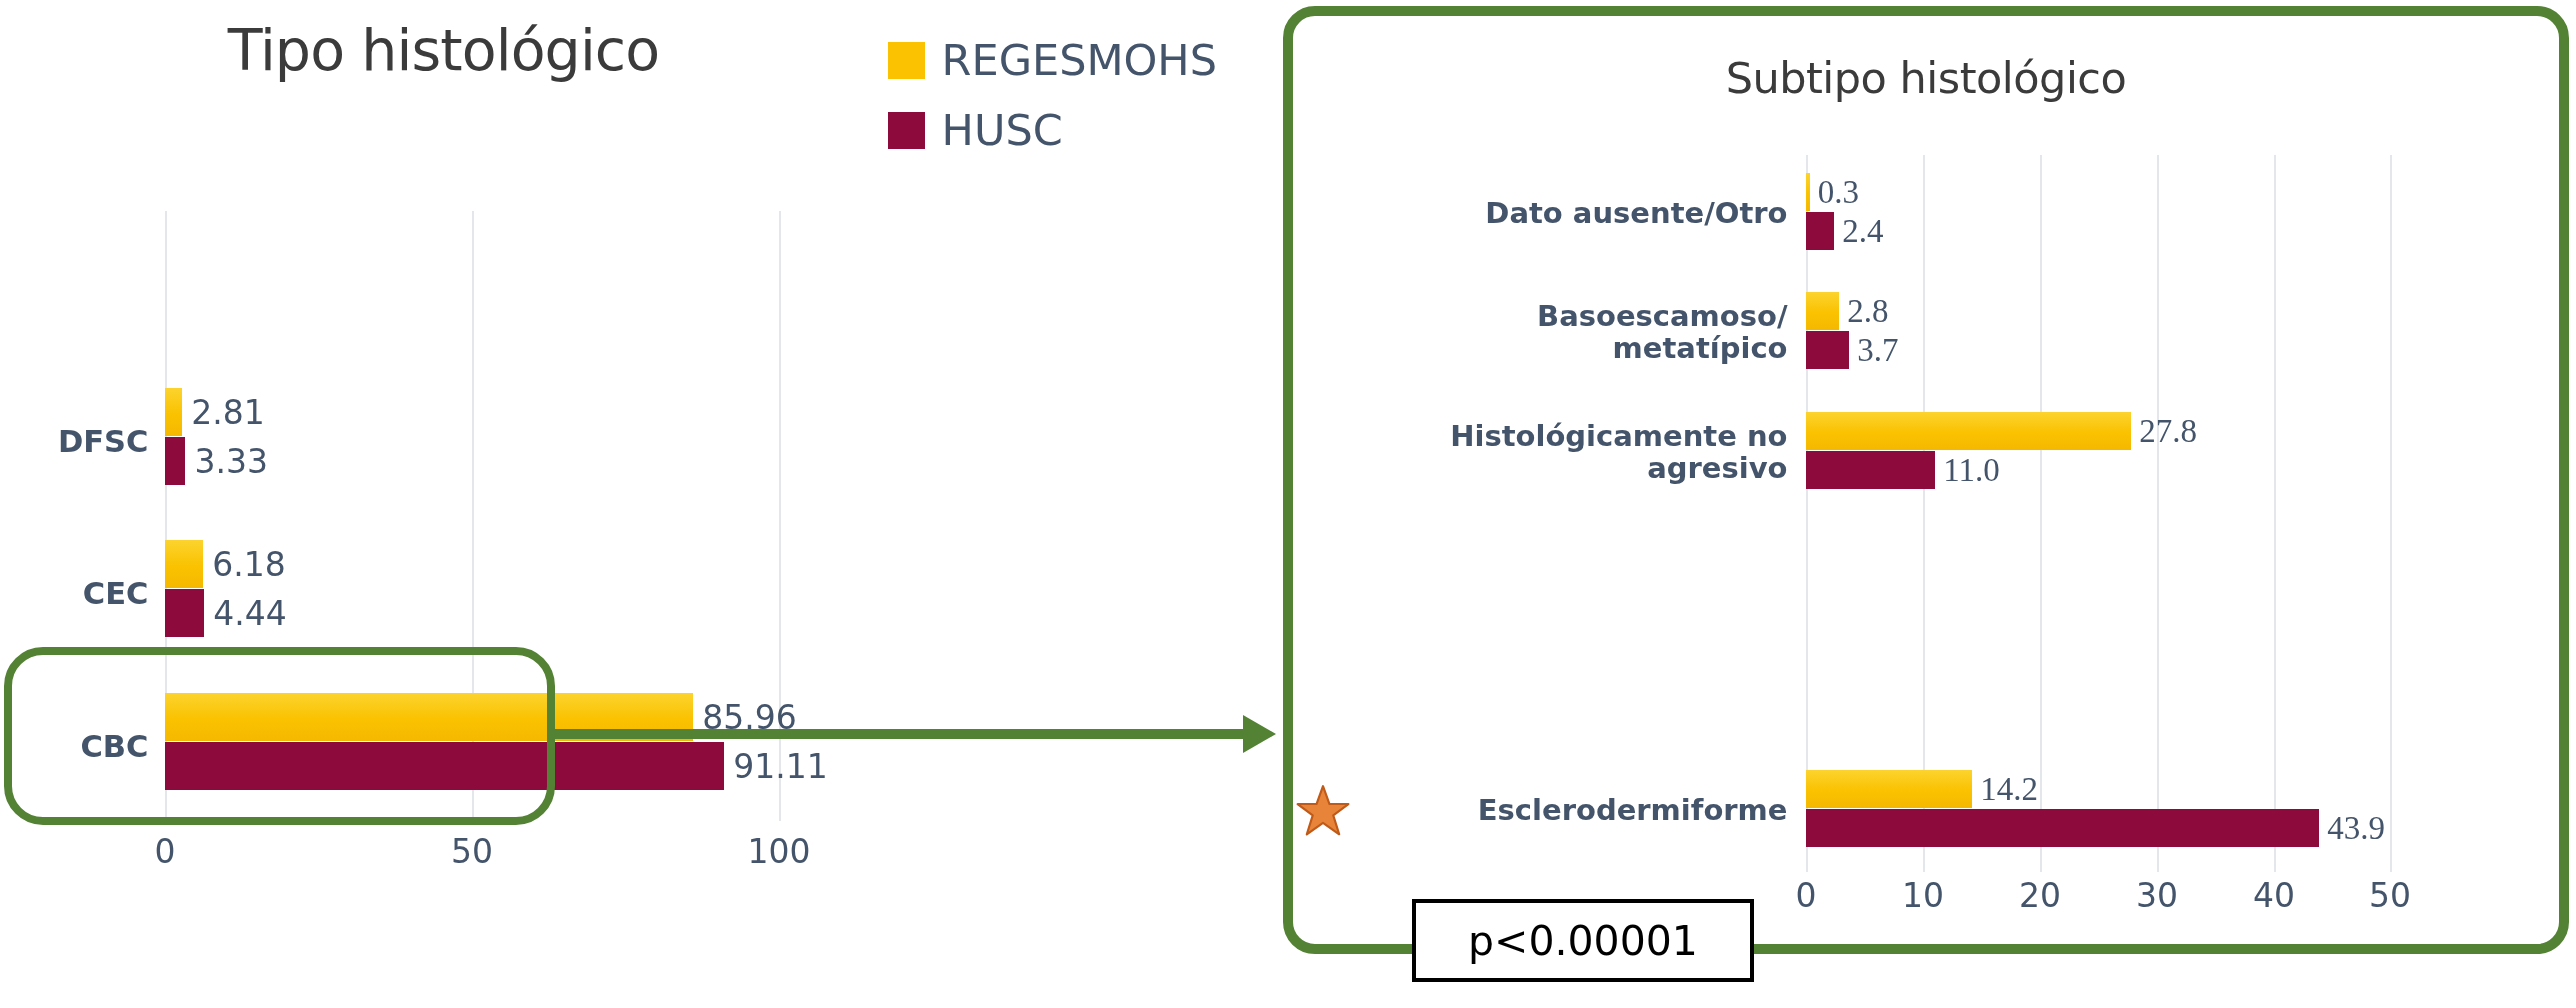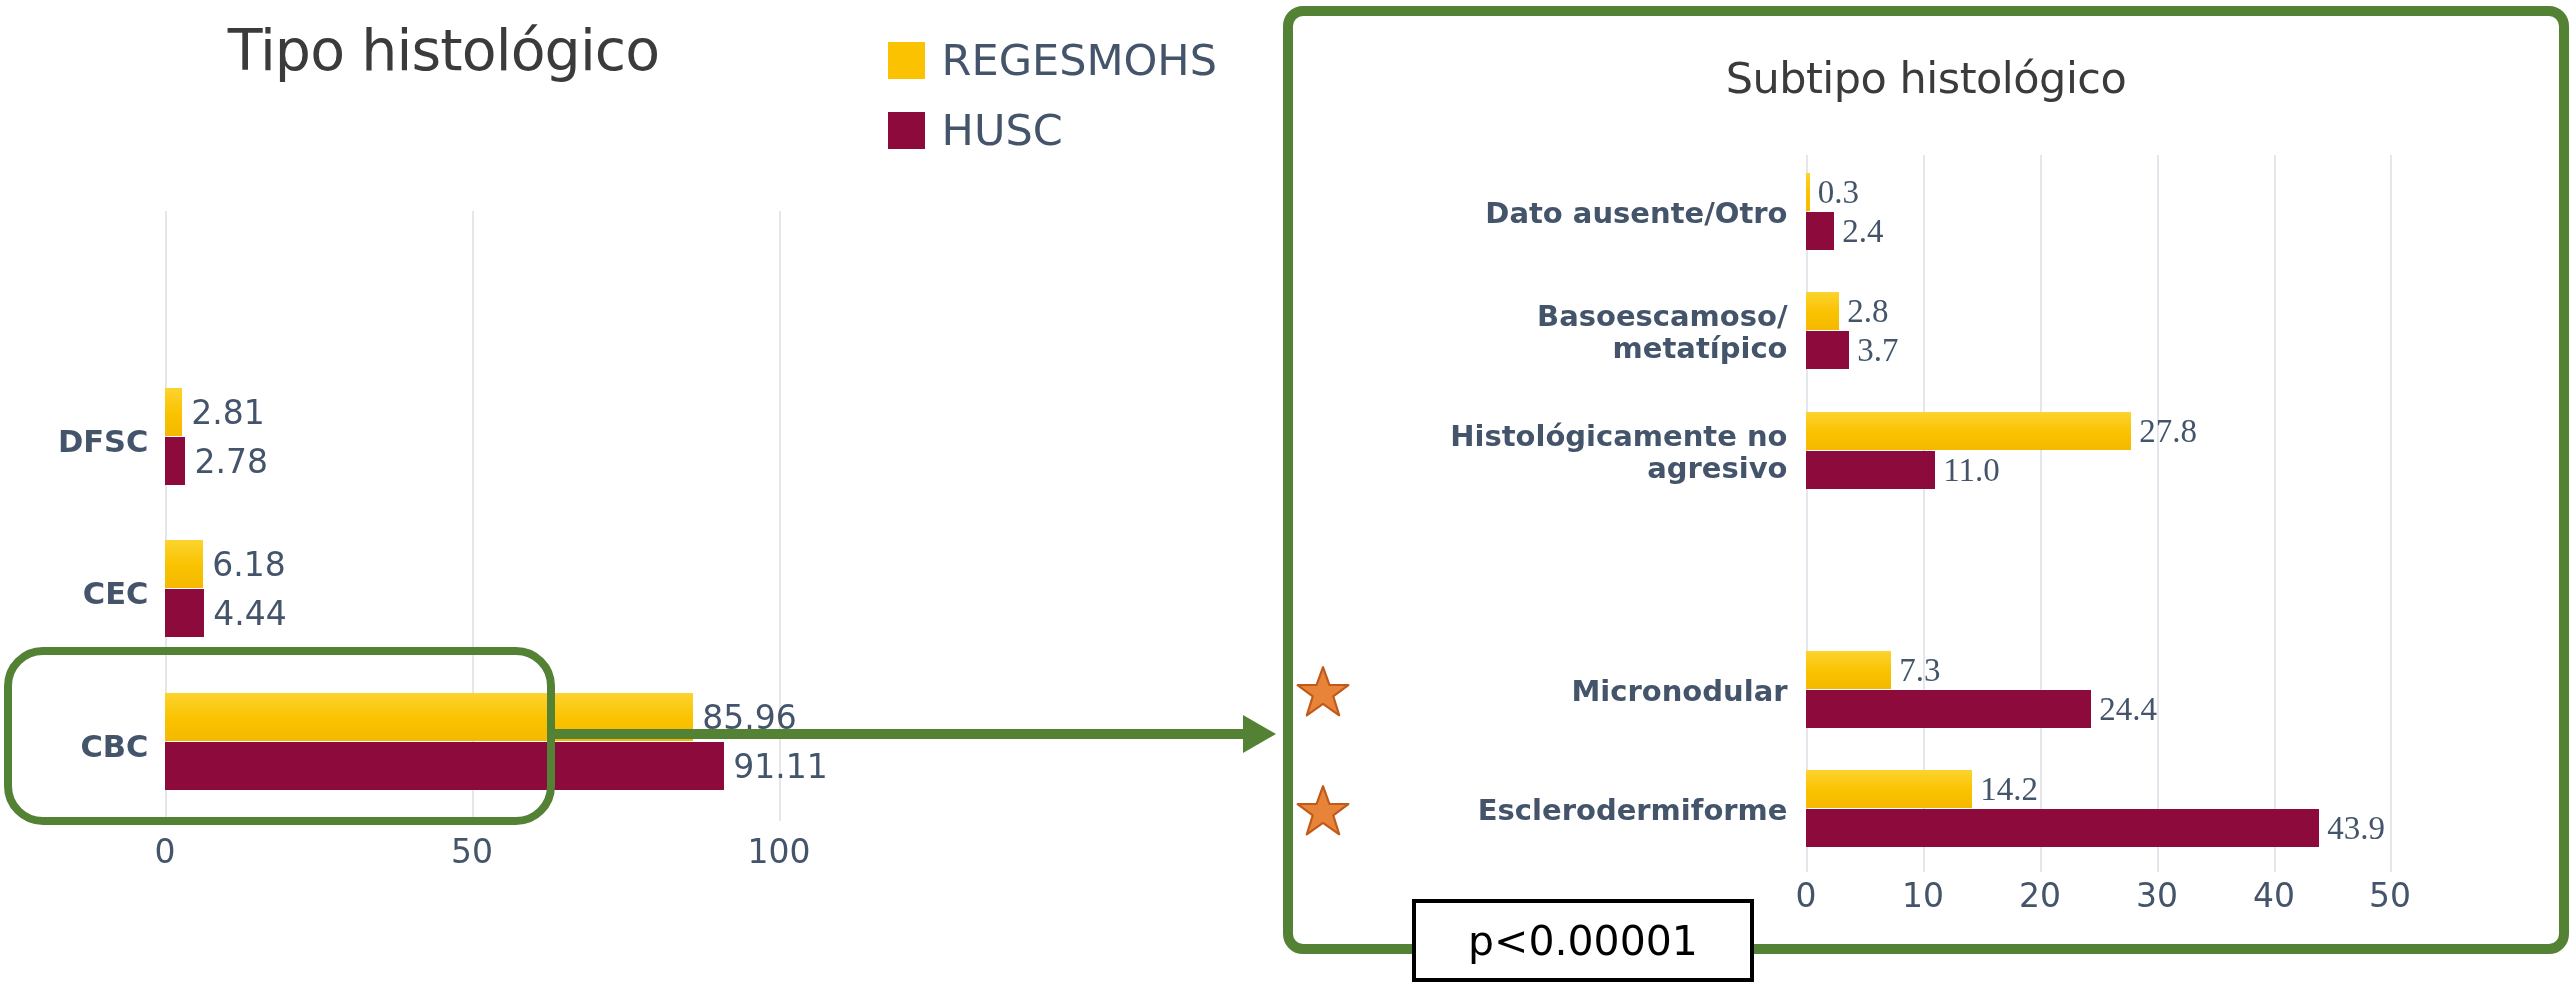--- a/index.html
+++ b/index.html
@@ -53,21 +53,21 @@
   #connector .shaft{position:absolute;left:0;top:16.6px;height:10.2px;width:698px;background:#548235;}
   #connector .head{
     position:absolute;left:692px;top:2.8px;width:0;height:0;
     border-top:19.4px solid transparent;border-bottom:19.4px solid transparent;
     border-left:33px solid #548235;
   }
 
   
   #right-panel{
     left:1283px;top:5.5px;width:1286px;height:948px;
-    border:10.2px solid #548235;border-radius:20px;box-sizing:border-box;
+    border:10.2px solid #548235;border-radius:32px;box-sizing:border-box;
   }
   #right-title{
     position:absolute;left:0;top:37px;width:100%;
     text-align:center;font-size:43px;color:#3b3b3b;
     font-family:"DejaVu Sans", sans-serif;letter-spacing:-0.5px;
   }
   #right-plot{position:absolute;left:513px;top:139px;width:643px;height:717px;}
   .rgrid{position:absolute;top:0;bottom:0;width:1.8px;background:#e3e6ea;}
   .rrow{position:absolute;left:0;width:100%;height:119px;}
   .rcat{
@@ -119,21 +119,21 @@
   <div id="left-plot">
       <div class="lgrid" style="left: 0px;"></div>
       <div class="lgrid" style="left: 307px;"></div>
       <div class="lgrid" style="left: 614px;"></div>
       <div class="lrow" style="top: 153px; height: 153px;">
         <div class="lcat">DFSC</div>
         <div class="lbar a" style="width: 17px;">
           <div class="lval">2.81</div>
         </div>
         <div class="lbar b" style="width: 20.4px;">
-          <div class="lval">2.78</div>
+          <div class="lval">3.33</div>
         </div>
       </div>
       <div class="lrow" style="top: 305px; height: 153px;">
         <div class="lcat">CEC</div>
         <div class="lbar a" style="width: 38px;">
           <div class="lval">6.18</div>
         </div>
         <div class="lbar b" style="width: 27px; padding-left: 12px;">
           <div class="lval">4.44</div>
         </div>
@@ -203,31 +203,20 @@
       </div>
       <div class="rrow" style="top: 239px; height: 119px;">
         <div class="rcat">Histológicamente no agresivo</div>
         <div class="rbar a" style="width: 325px;">
           <div class="rval">27.8</div>
         </div>
         <div class="rbar b" style="width: 129px;">
           <div class="rval">11.0</div>
         </div>
       </div>
-      <div class="rrow" style="top: 478px; height: 119px;">
-        <div class="rcat" style="position: absolute;">Micronodular<span class="star-icon"><svg viewBox="0 0 100 100" width="54" height="54">
-              <polygon points="50,4 62,37 97,37 69,58 80,93 50,72 20,93 31,58 3,37 38,37" fill="#e8843a" stroke="#c05a18" stroke-width="4" stroke-linejoin="round"></polygon>
-            </svg></span></div>
-        <div class="rbar a" style="width: 85px;">
-          <div class="rval">7.3</div>
-        </div>
-        <div class="rbar b" style="width: 285px;">
-          <div class="rval">24.4</div>
-        </div>
-      </div>
       <div class="rrow" style="top: 597px; height: 119px;">
         <div class="rcat" style="position: absolute;">Esclerodermiforme<span class="star-icon"><svg viewBox="0 0 100 100" width="54" height="54">
               <polygon points="50,4 62,37 97,37 69,58 80,93 50,72 20,93 31,58 3,37 38,37" fill="#e8843a" stroke="#c05a18" stroke-width="4" stroke-linejoin="round"></polygon>
             </svg></span></div>
         <div class="rbar a" style="width: 166px;">
           <div class="rval">14.2</div>
         </div>
         <div class="rbar b" style="width: 513px;">
           <div class="rval">43.9</div>
         </div>

